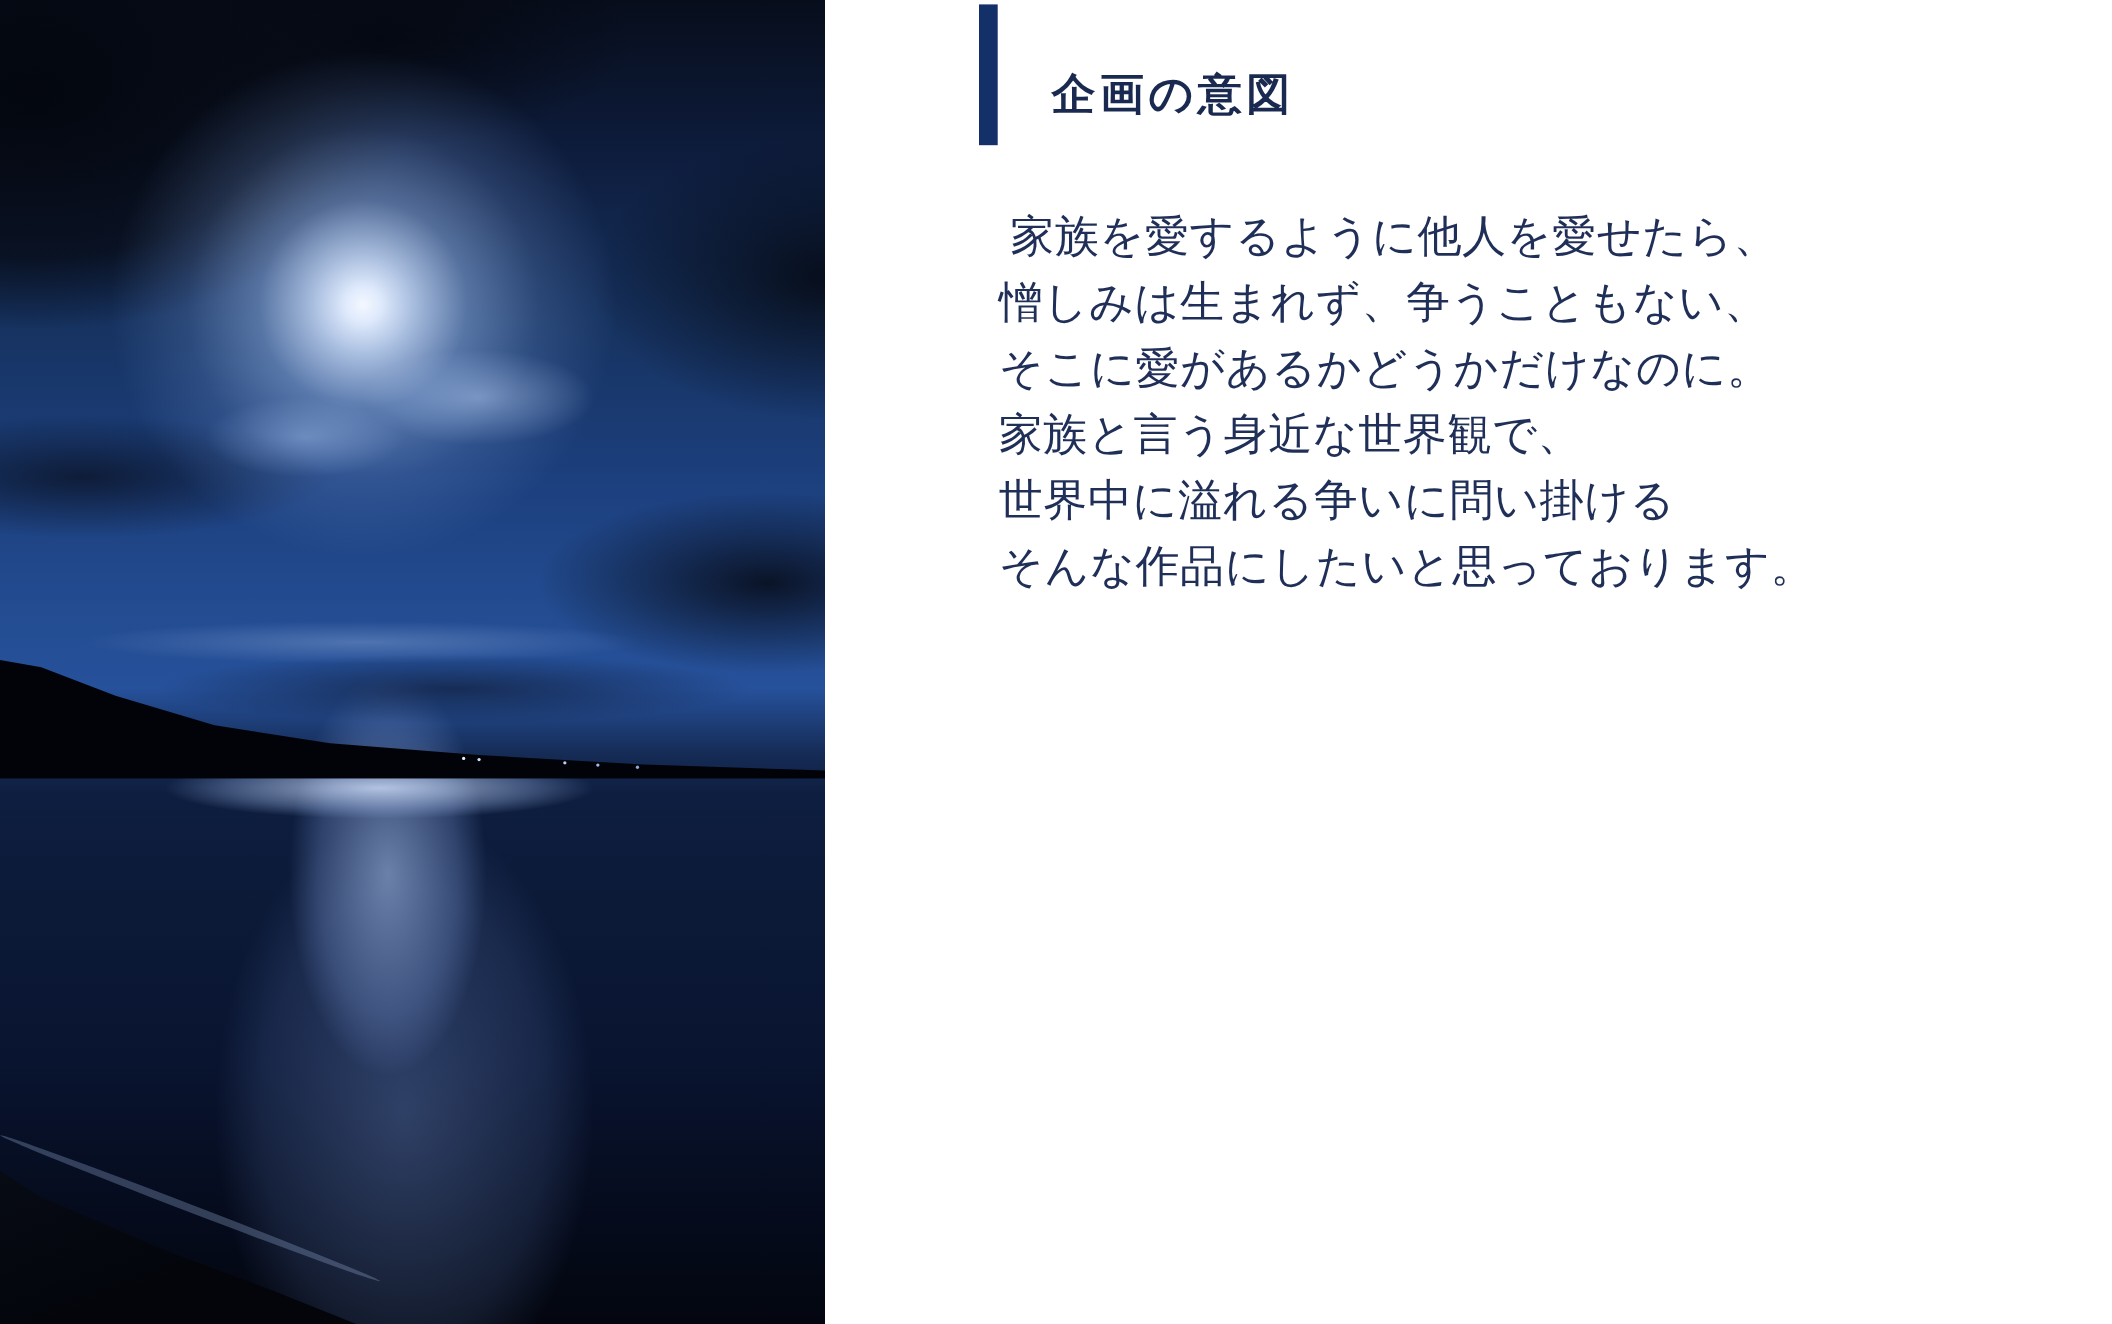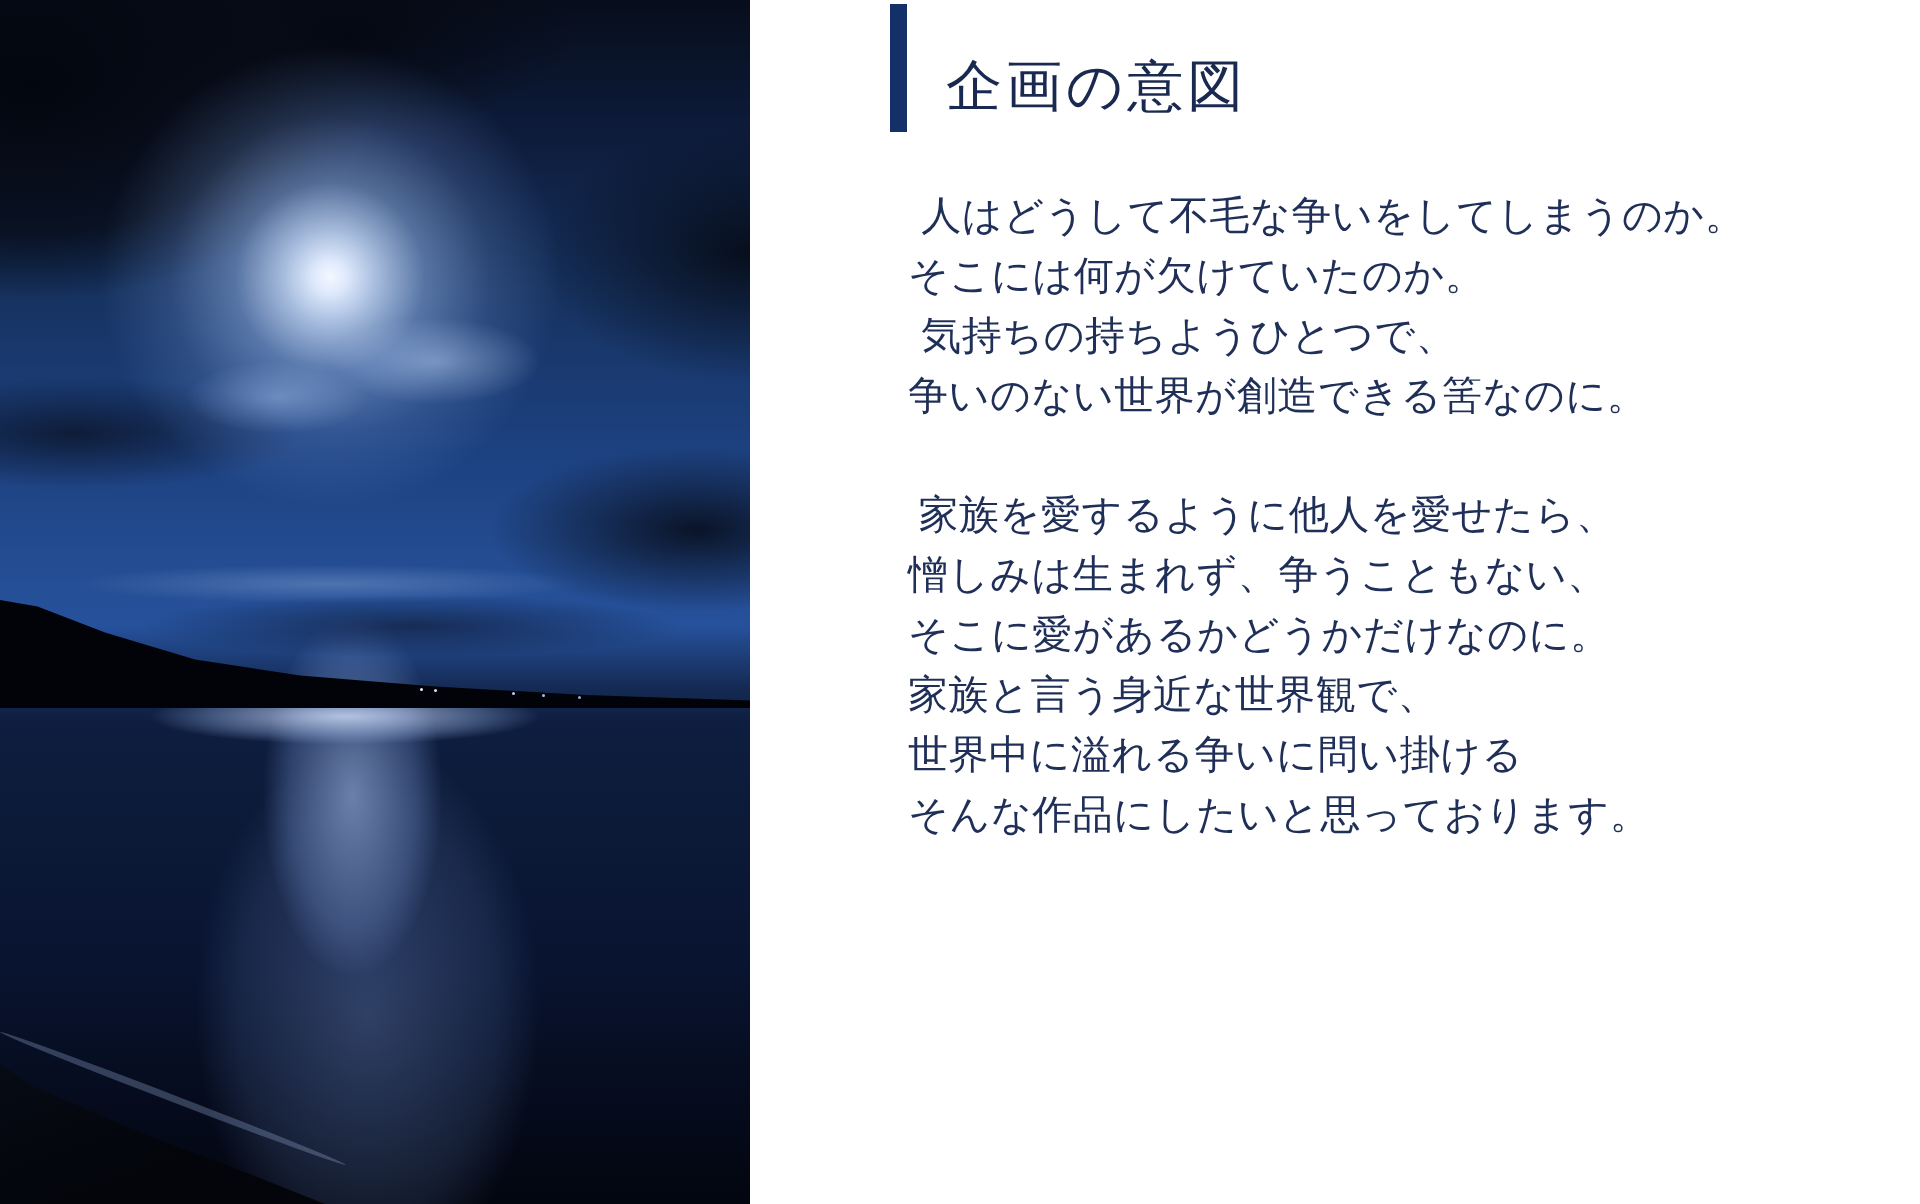--- a/index.html
+++ b/index.html
@@ -57,22 +57,22 @@
   }
   .village-lights{
     position:absolute;left:420px;top:688px;width:3px;height:3px;border-radius:50%;
     background:#e9f1ff;
     box-shadow:14px 1px 0 0 #cfe0fa, 92px 4px 0 0 #b9cef2, 122px 6px 0 0 #a2bbe9, 158px 8px 0 0 #8fa9da;
   }
   
   .right-panel{position:absolute;left:750px;top:0;width:1170px;height:1204px;background:#ffffff;}
   .accent-bar{position:absolute;left:140px;top:4px;width:17px;height:128px;background:#143069;}
   .page-title{
-    position:absolute;left:196px;top:44px;margin:0;
-    font-size:56px;line-height:84px;font-weight:400;
+    position:absolute;left:206px;top:44px;margin:0;
+    font-size:40px;line-height:84px;font-weight:700;
     letter-spacing:4px;color:#19294f;white-space:nowrap;
   }
   .body-text{position:absolute;left:158px;top:185px;width:1005px;}
   .body-text p{
     margin:0 0 60px 0;
     font-size:40px;line-height:60px;letter-spacing:0.5px;
     color:#1f2f58;white-space:pre-wrap;
   }
   .body-text p:last-child{margin-bottom:0;font-family:Liberation Serif, serif;}
 </style>
@@ -85,24 +85,20 @@
     <div class="mountain"></div>
     <div class="shore"></div>
     <div class="shore-foam"></div>
     <div class="village-lights"></div>
   </div>
 
   <div class="right-panel">
     <div class="accent-bar"></div>
     <h1 class="page-title">企画の意図</h1>
     <div class="body-text">
-      <p> 人はどうして不毛な争いをしてしまうのか。
-そこには何が欠けていたのか。
- 気持ちの持ちようひとつで、
-争いのない世界が創造できる筈なのに。</p>
       <p> 家族を愛するように他人を愛せたら、
 憎しみは生まれず、争うこともない、
 そこに愛があるかどうかだけなのに。
 家族と言う身近な世界観で、
 世界中に溢れる争いに問い掛ける
 そんな作品にしたいと思っております。</p>
     </div>
   </div>
 
 </div>

